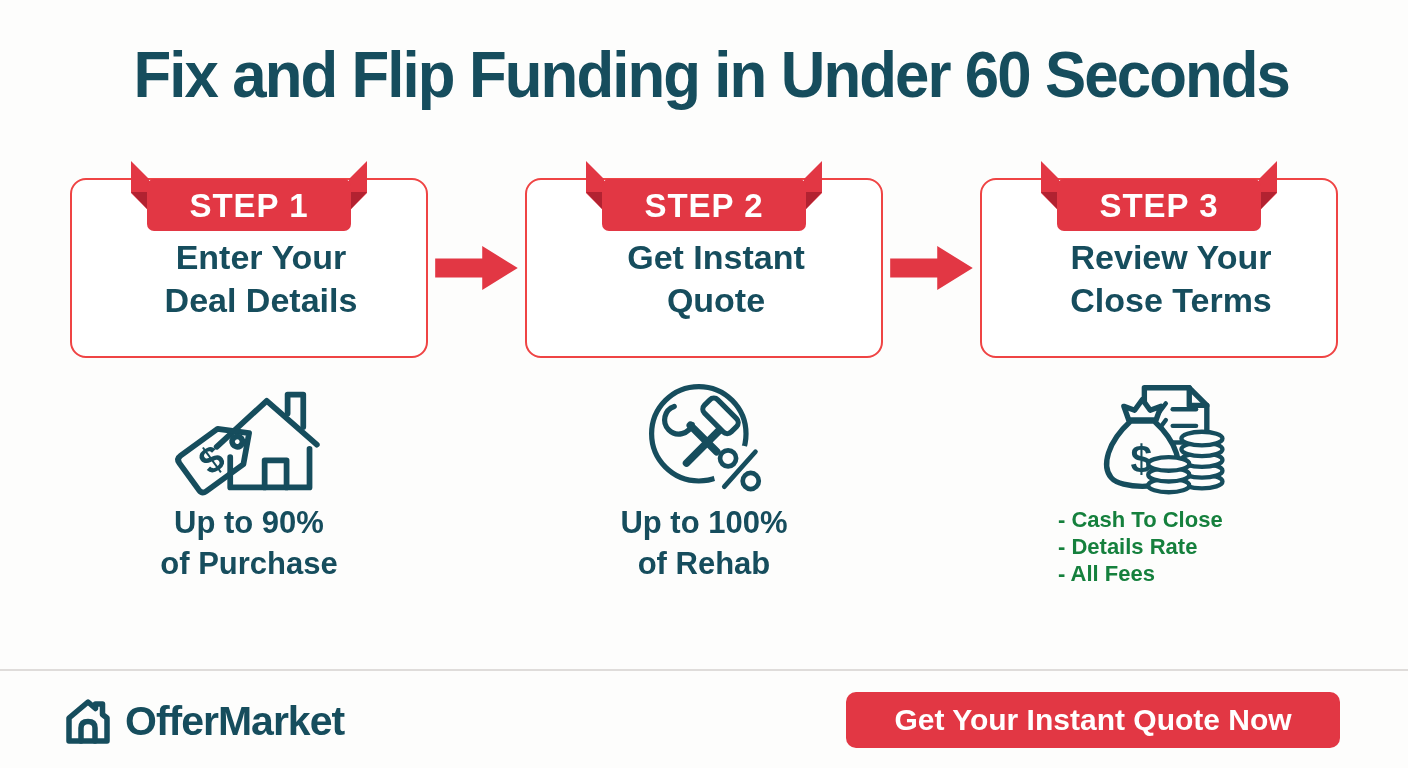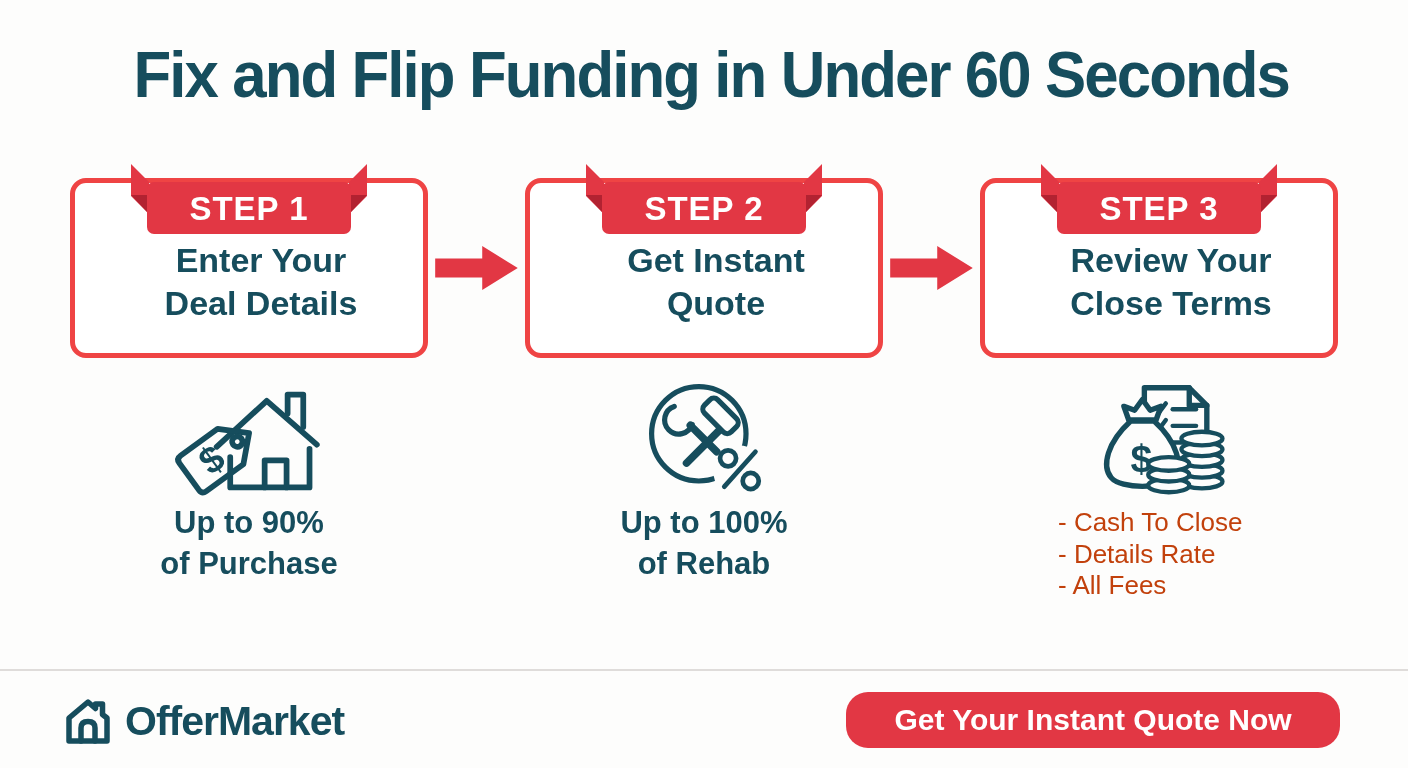--- a/index.html
+++ b/index.html
@@ -9,44 +9,44 @@
   }
   
   .title{position:absolute;top:30px;left:0;width:100%;text-align:center;margin:7px;}
   .title span{display:inline-block;font-size:65px;font-weight:700;letter-spacing:-2px;
     color:#164d5d;transform:scaleX(.95);white-space:nowrap;}
   
   .grid{position:absolute;left:70px;width:1268px;display:grid;
     grid-template-columns:358px 97px 358px 97px 358px;}
   
   .steps{top:178px;}
-  .card{position:relative;height:180px;border:5px solid #ef4444;border-radius:16px;
+  .card{position:relative;height:180px;border:2px solid #ef4444;border-radius:16px;
     background:#ffffff;box-sizing:border-box;}
   .card-label{padding-top:56px;text-align:center;font-size:34px;font-weight:700;
     line-height:1.25;color:#164d5d;padding-left:24px;}
   .ribbon{position:absolute;top:-21px;left:50%;transform:translateX(-50%);
     width:240px;height:72px;overflow:visible;}
   .ribbon text{font-family:"Liberation Sans",sans-serif;}
   .arrow-cell{display:flex;align-items:center;justify-content:center;height:180px;}
   
   .icons{top:380px;}
   .icon-cell{display:flex;align-items:flex-start;justify-content:center;height:120px;}
   
   .benefits{top:503px;}
   .benefit{text-align:center;font-size:31px;font-weight:700;line-height:1.32;color:#164d5d;}
   .pre{white-space:pre-line;}
-  .benefit-items{margin:4px 0 0 78px;text-align:left;font-size:26px;font-weight:400;
-    line-height:1.22;color:#c2410c;}
+  .benefit-items{margin:4px 0 0 78px;text-align:left;font-size:22px;font-weight:700;
+    line-height:1.22;color:#15803d;}
   
   .divider{position:absolute;top:669px;left:0;width:100%;height:2px;background:#dfdcda;}
   .brand{position:absolute;left:62px;top:692px;height:58px;display:flex;
     align-items:center;gap:11px;}
   .brand-name{font-size:41px;font-weight:700;letter-spacing:-1px;color:#164d5d;}
   .cta{position:absolute;right:68px;top:692px;width:494px;height:56px;background:#e23744;
-    border:none;border-radius:22px;display:flex;align-items:center;justify-content:center;
+    border:none;border-radius:10px;display:flex;align-items:center;justify-content:center;
     color:#ffffff;font-family:"Liberation Sans",sans-serif;font-size:30px;font-weight:700;
     cursor:pointer;}
   svg.lineart{stroke:#164d5d;fill:none;stroke-width:5.5;stroke-linecap:round;stroke-linejoin:round;}
 </style>
 </head>
 <body>
 
 <div class="canvas">
 
   <h1 class="title"><span>Fix and Flip Funding in Under 60 Seconds</span></h1>

